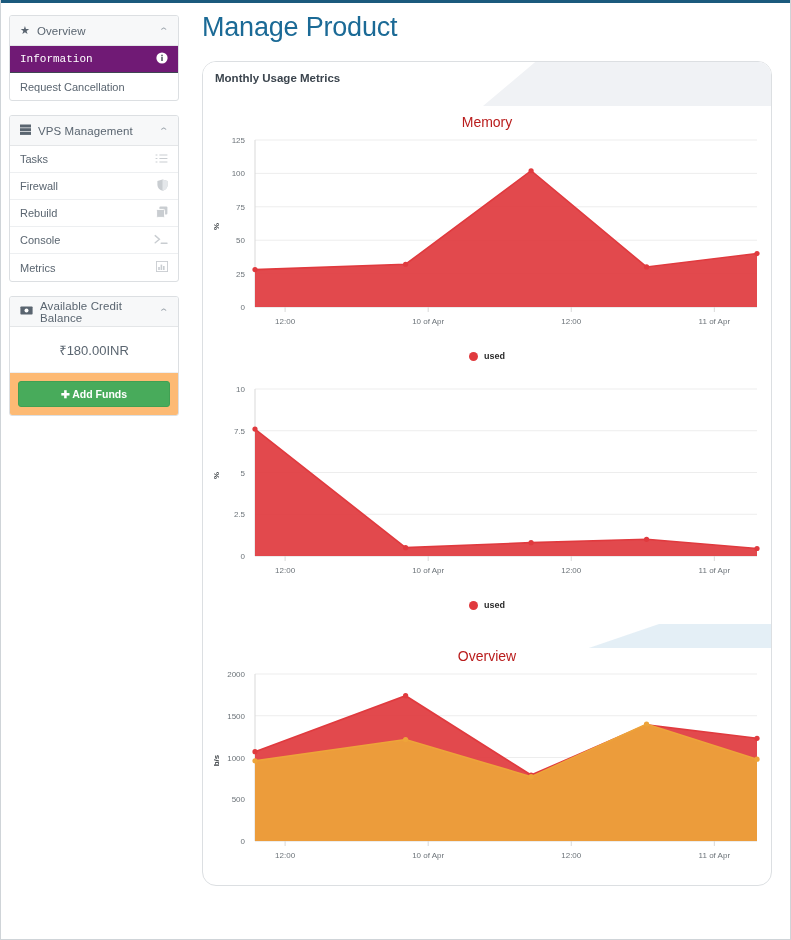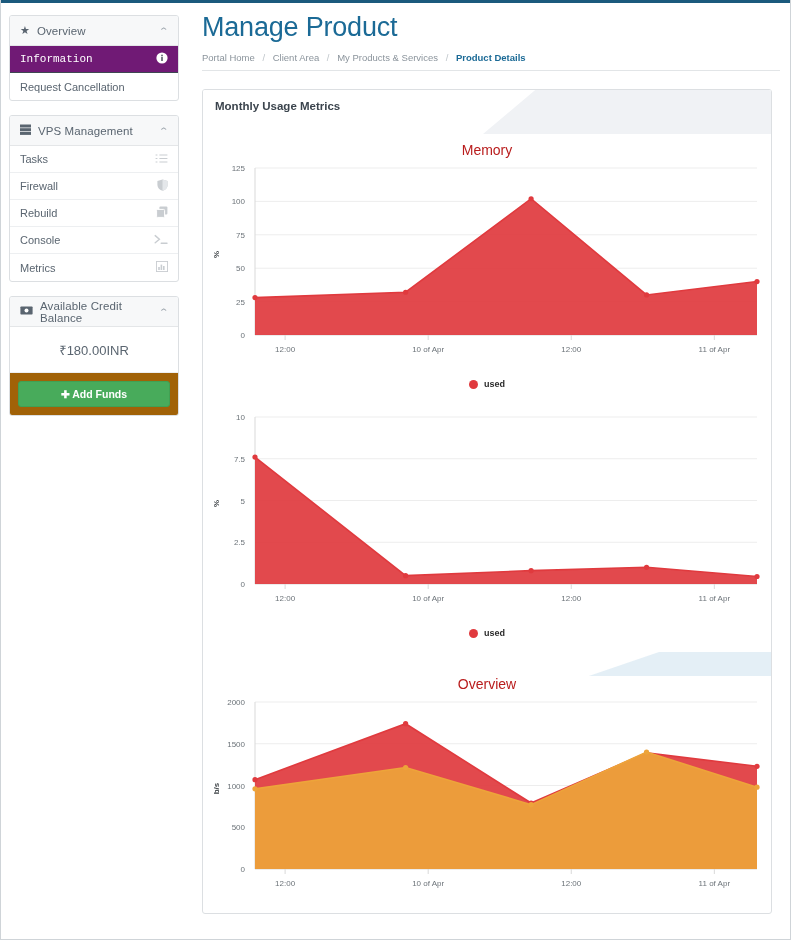--- a/index.html
+++ b/index.html
@@ -85,21 +85,21 @@
     font-family: Liberation Mono, monospace;
   }
   .nav-item.active .rico { color: #ffffff; }
   .balance-amt {
     text-align: center;
     font-size: 13px;
     color: #5a6570;
     padding: 14px 0 13px 0;
     border-bottom: 1px solid #edeff1;
   }
-  .addfunds-wrap { padding: 8px; background: #a16207; }
+  .addfunds-wrap { padding: 8px; background: #fdba74; }
   .btn-green {
     display: block;
     width: 100%;
     background: #48ab5b;
     border: 1px solid #41a053;
     border-radius: 3px;
     color: #ffffff;
     font-size: 10.5px;
     font-weight: bold;
     padding: 6px 0;
@@ -133,21 +133,21 @@
   .breadcrumb span.crumb { color: #8b949c; }
   .breadcrumb span.sep { color: #bfc5ca; margin: 0 5px; }
   .breadcrumb span.crumb.current { color: #1b6a96; font-weight: bold; }
 
   .metrics-panel {
     position: relative;
     margin: 18px 0 0 5px;
     width: 570px;
     background: #ffffff;
     border: 1px solid #dcdfe2;
-    border-radius: 3px;
+    border-radius: 14px;
     overflow: hidden;
     box-sizing: border-box;
   }
   .metrics-head {
     position: relative;
     height: 44px;
     background: #ffffff;
     overflow: hidden;
   }
   .metrics-head .title {
@@ -315,29 +315,20 @@
           <span>✚</span>
           <span>Add Funds</span>
         </div>
       </div>
     </div>
   </div>
 
   <div class="main">
     <div class="page-title">Manage Product</div>
 
-    <div class="breadcrumb">
-      <span class="crumb">Portal Home</span>
-      <span class="sep">/</span>
-      <span class="crumb">Client Area</span>
-      <span class="sep">/</span>
-      <span class="crumb">My Products &amp; Services</span>
-      <span class="sep">/</span>
-      <span class="crumb current">Product Details</span>
-    </div>
 
     <div class="metrics-panel">
       <div class="metrics-head">
         <div class="slant-gray"></div>
         <div class="title">Monthly Usage Metrics</div>
       </div>
 
       <div class="chart-block">
         <div class="chart-title">Memory</div>
         <div class="chart-area">

